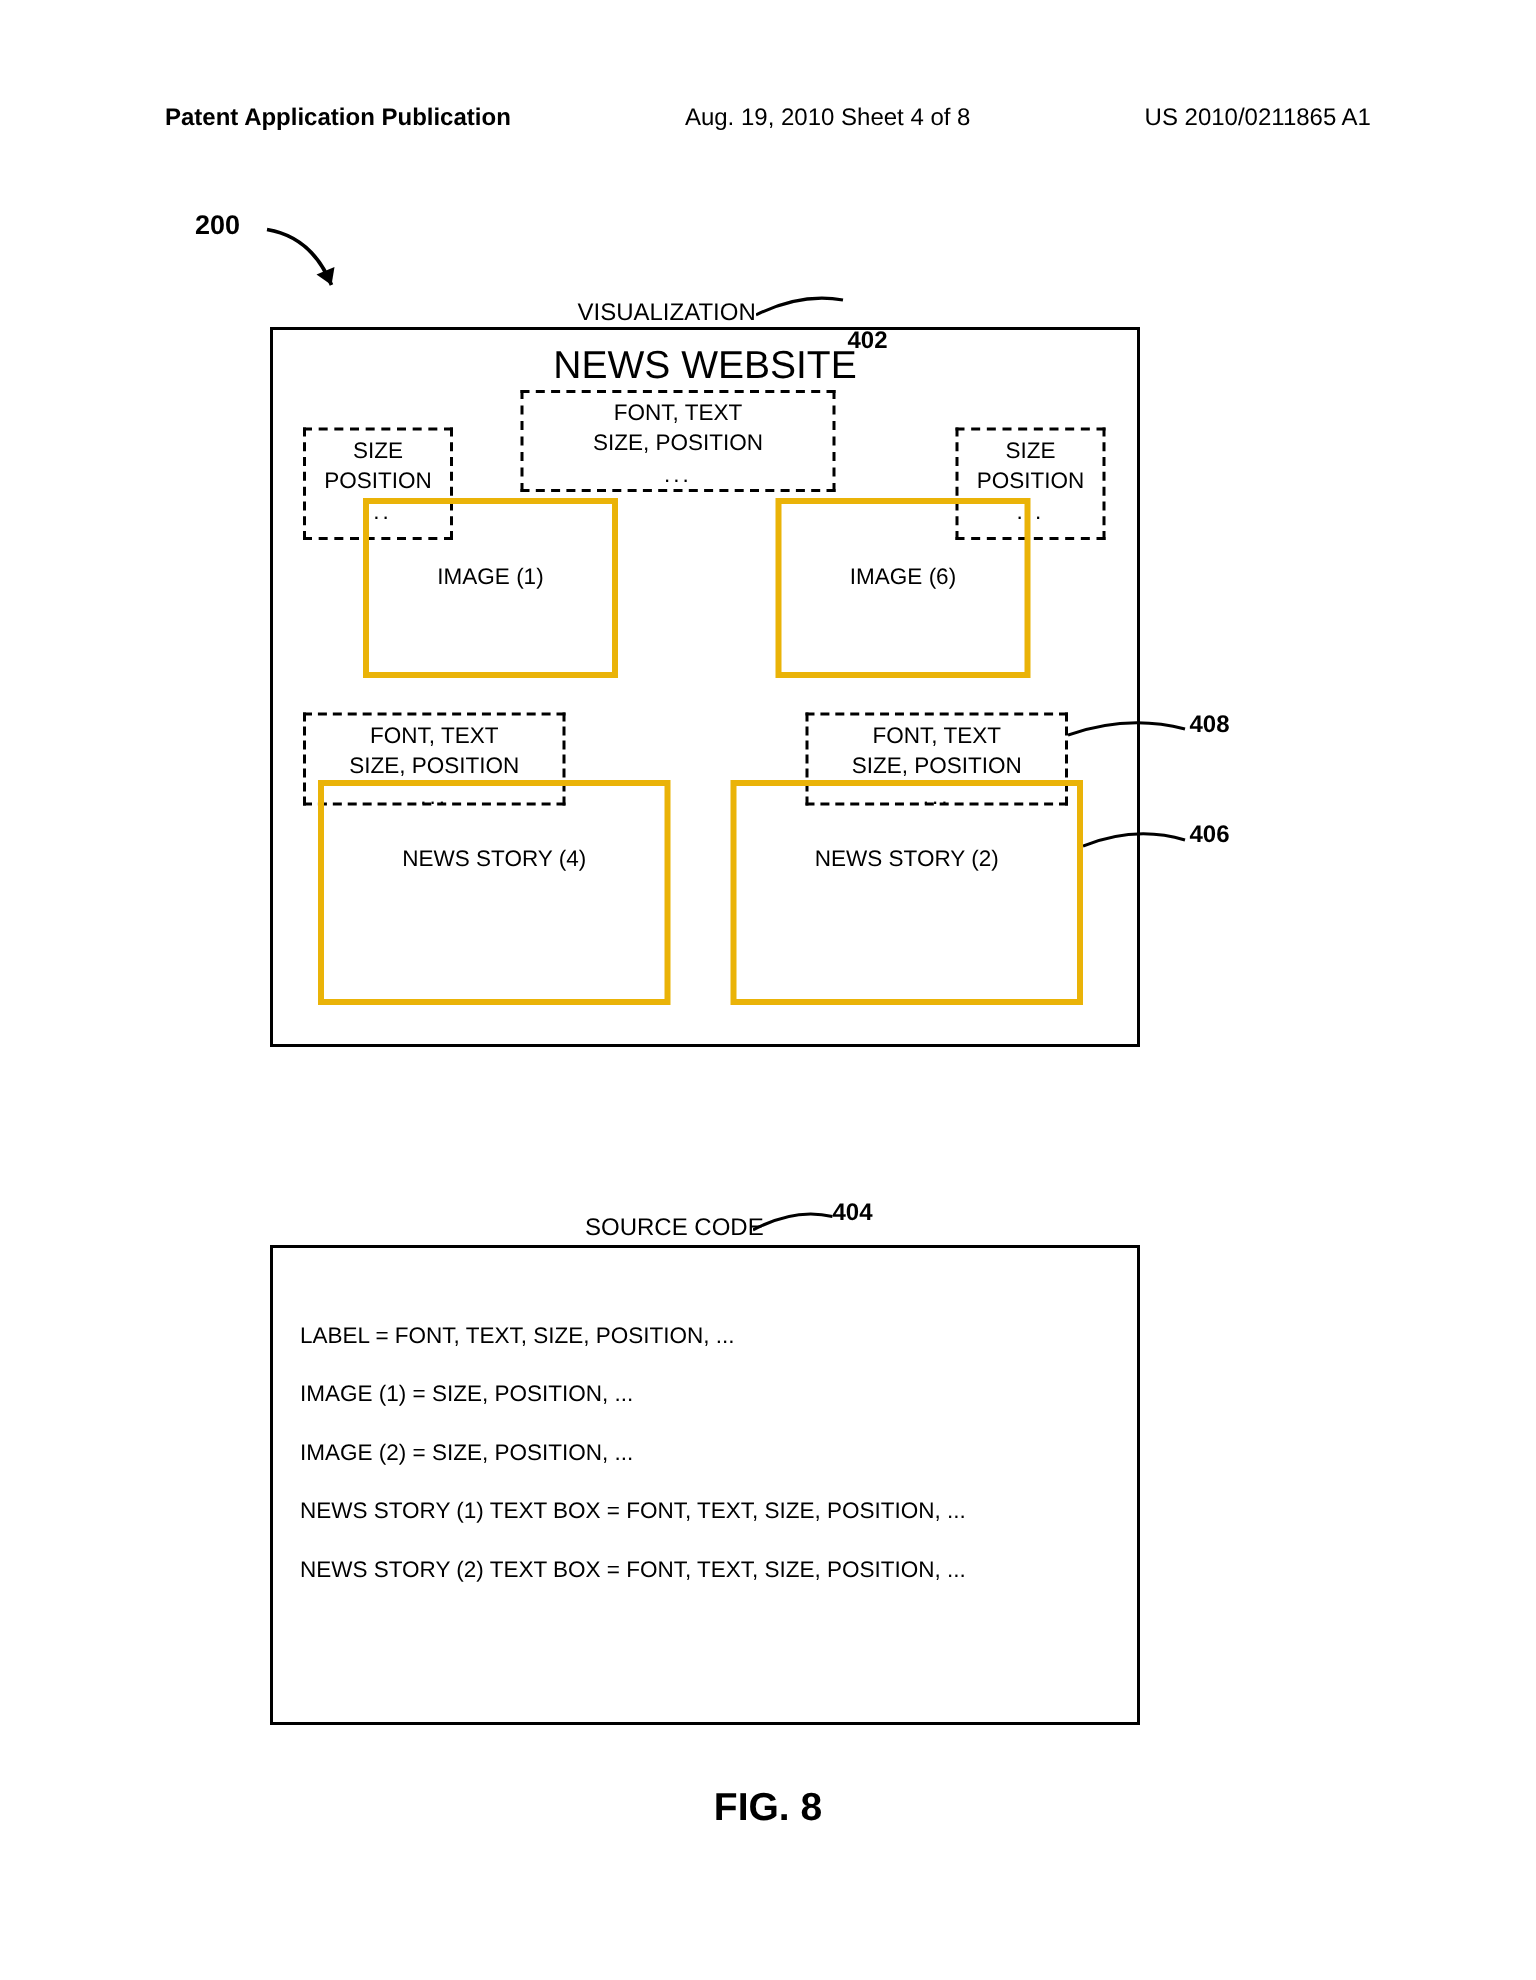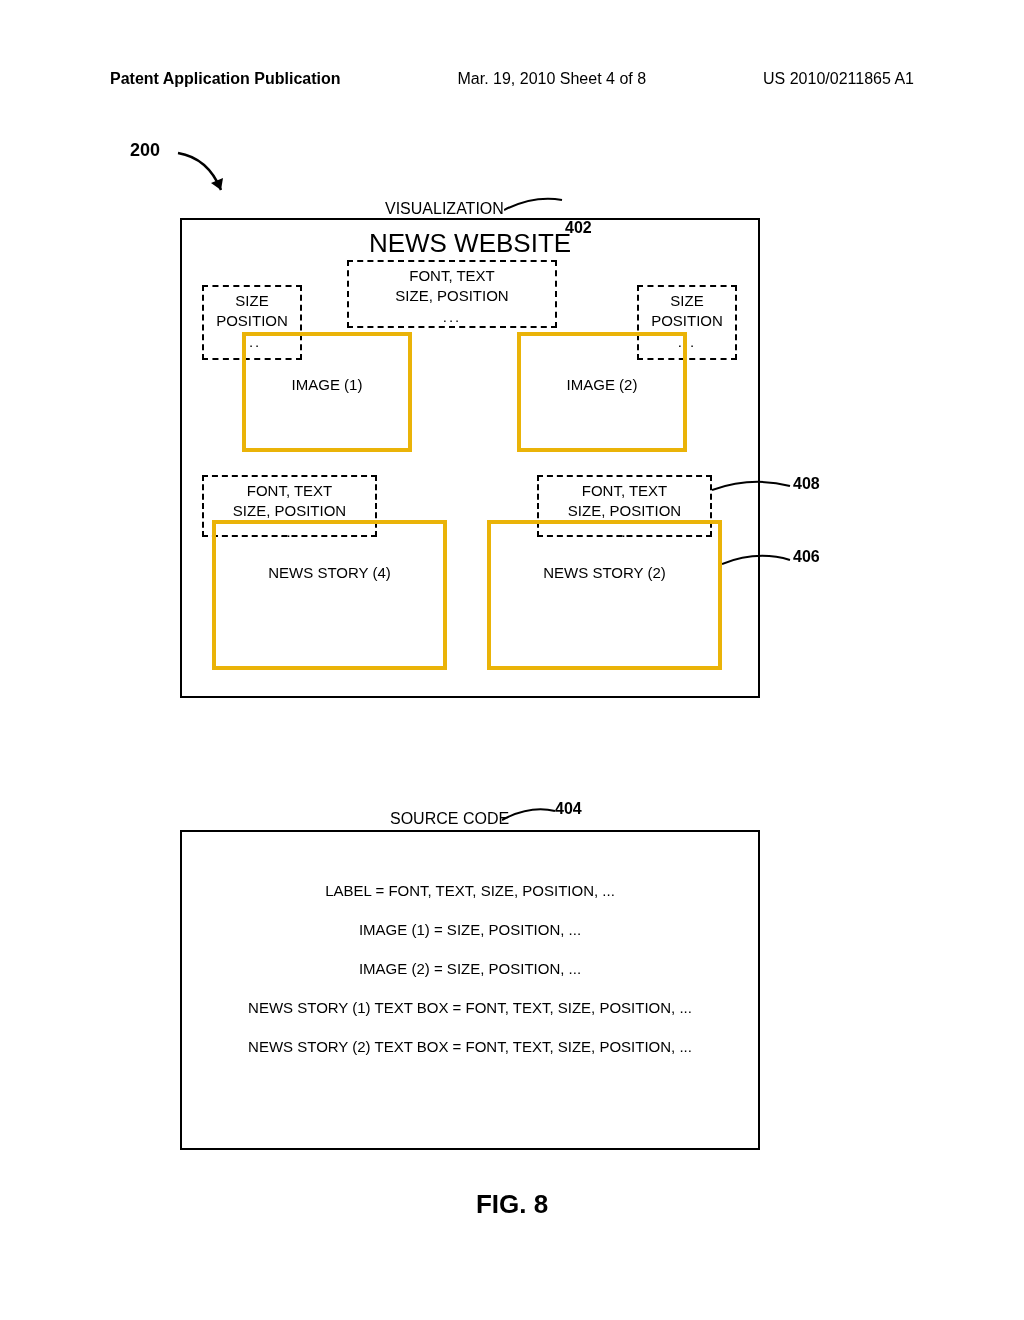--- a/index.html
+++ b/index.html
@@ -119,33 +119,32 @@
   
   .srcbox {
     position: absolute;
     left: 180px;
     top: 830px;
     width: 580px;
     height: 320px;
     border: 2px solid #000;
     padding: 50px 18px 18px 18px;
     font-size: 15px;
-    text-align: center;
   }
   .srcbox p { margin: 0 0 22px 0; }
 
 </style>
 </head>
 <body>
 
 <div class="page">
 
   <div class="hdr">
     <div class="left">Patent Application Publication</div>
-    <div class="mid">Mar. 19, 2010   Sheet 4 of 8</div>
+    <div class="mid">Aug. 19, 2010   Sheet 4 of 8</div>
     <div class="right">US 2010/0211865 A1</div>
   </div>
 
   <div class="lbl400">200</div>
   <svg class="arrow400" viewBox="0 0 55 55">
     <path d="M5 5 Q 35 10 48 42" fill="none" stroke="#000" stroke-width="2.5"></path>
     <polygon points="48,42 38,35 50,30" fill="#000"></polygon>
   </svg>
 
   <div class="paneltitle visual">VISUALIZATION</div>
@@ -167,21 +166,21 @@
 
     <div class="dashbox" style="left:455px;top:65px;width:100px;height:75px">
       <div>SIZE<br>POSITION<br><span class="dots">...</span></div>
     </div>
 
     <div class="solidbox" style="left:60px;top:112px;width:170px;height:120px">
       <span>IMAGE (1)</span>
     </div>
 
     <div class="solidbox" style="left:335px;top:112px;width:170px;height:120px">
-      <span>IMAGE (2)</span>
+      <span>IMAGE (6)</span>
     </div>
 
     <div class="dashbox" style="left:20px;top:255px;width:175px;height:62px">
       <div>FONT, TEXT<br>SIZE, POSITION<br><span class="dots">...</span></div>
     </div>
 
     <div class="dashbox" style="left:355px;top:255px;width:175px;height:62px">
       <div>FONT, TEXT<br>SIZE, POSITION<br><span class="dots">...</span></div>
     </div>
 

